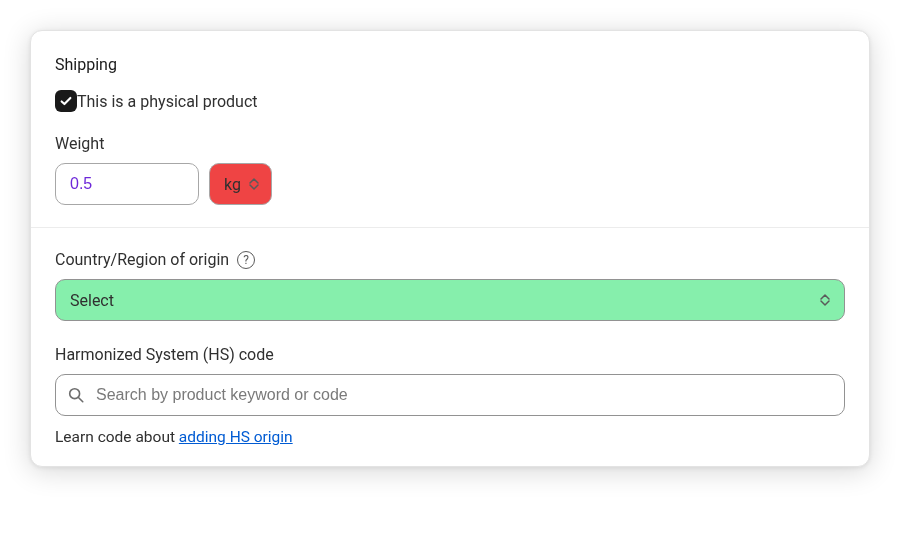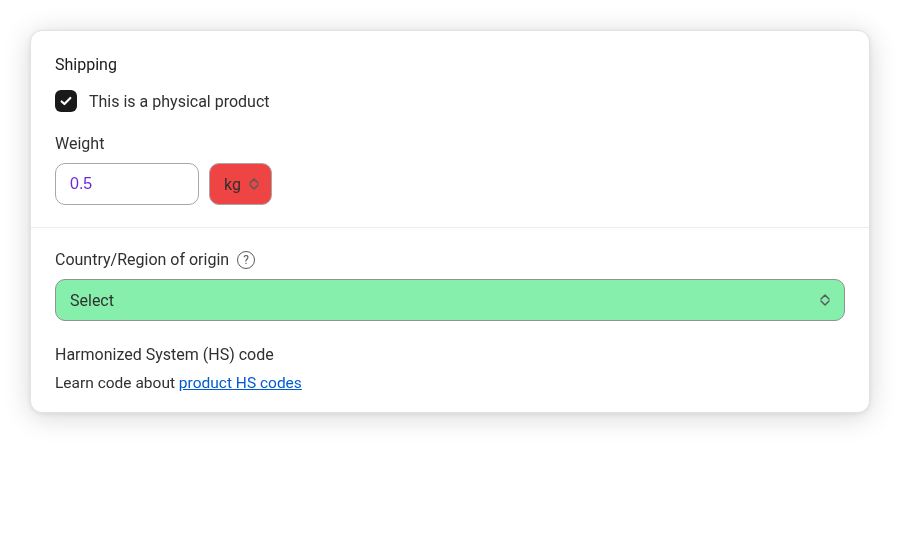--- a/index.html
+++ b/index.html
@@ -20,21 +20,20 @@
     }
     .section-title {
       font-size: 16px;
       font-weight: 400;
       color: #1a1a1a;
       margin-bottom: 16px;
     }
     .checkbox-row {
       display: flex;
       align-items: center;
-      gap: 12px;
       margin-bottom: 22px;
     }
     .checkbox {
       width: 22px;
       height: 22px;
       border-radius: 6px;
       background: #1a1a1a;
       display: flex;
       align-items: center;
       justify-content: center;
@@ -199,18 +198,25 @@
       <svg viewBox="0 0 10 6">
           <path d="M1 5 L5 1 L9 5" stroke="#5a5a5a" stroke-width="1.5" fill="none" stroke-linecap="round" stroke-linejoin="round"></path>
         </svg>
       <svg viewBox="0 0 10 6">
           <path d="M1 1 L5 5 L9 1" stroke="#5a5a5a" stroke-width="1.5" fill="none" stroke-linecap="round" stroke-linejoin="round"></path>
         </svg>
     </span>
   </div>
 
   <div class="field-label">Harmonized System (HS) code</div>
+  <div class="hs-input-wrap">
+    <svg class="search-icon" viewBox="0 0 20 20">
+      <circle cx="8.5" cy="8.5" r="5.5" fill="none" stroke="currentColor" stroke-width="1.8"></circle>
+      <line x1="13" y1="13" x2="17.5" y2="17.5" stroke="currentColor" stroke-width="1.8" stroke-linecap="round"></line>
+    </svg>
+    <input class="hs-input" type="text" placeholder="Search by product keyword or code" style="">
+  </div>
 
   <div class="learn-more">
-    <span>Learn code about </span><a href="#">product HS codes</a>
+    <span>Learn code about </span><a href="#">adding HS origin</a>
   </div>
 
 </div>
 
 </body></html>

